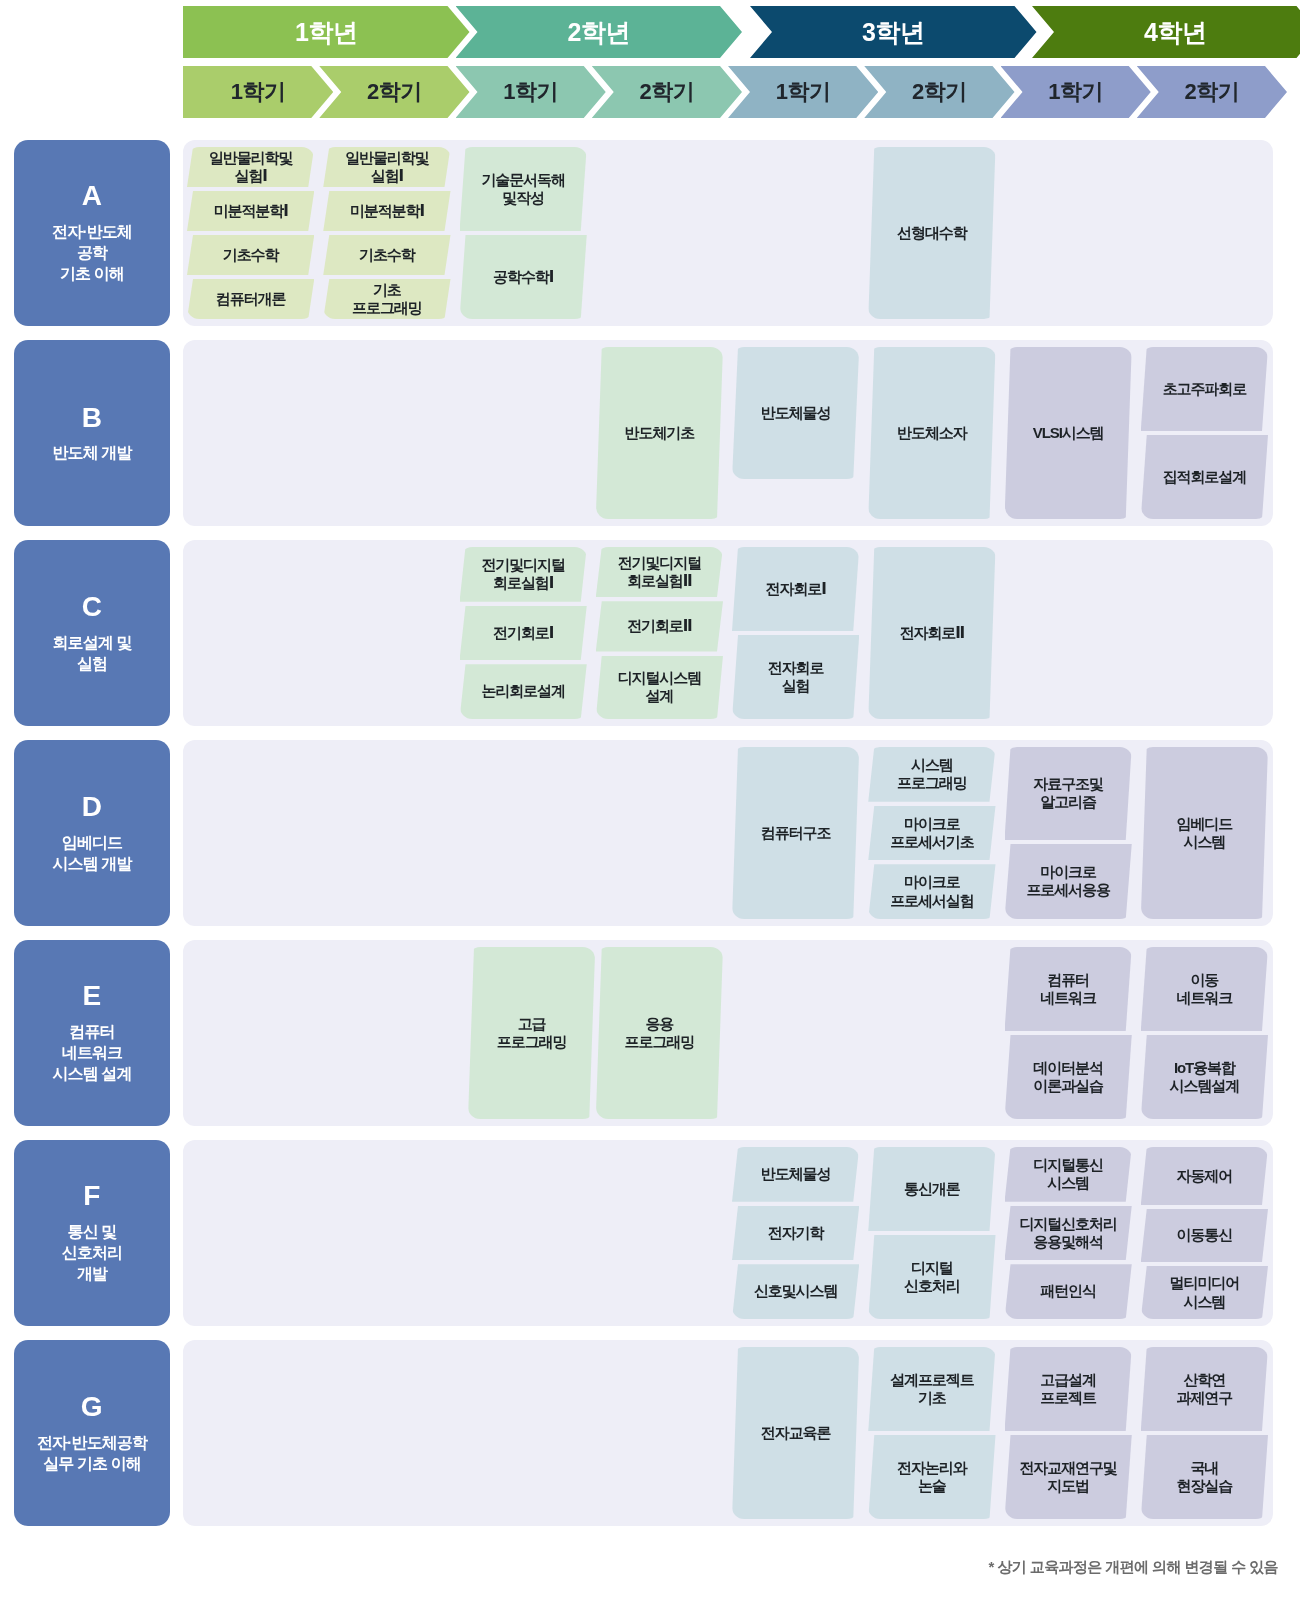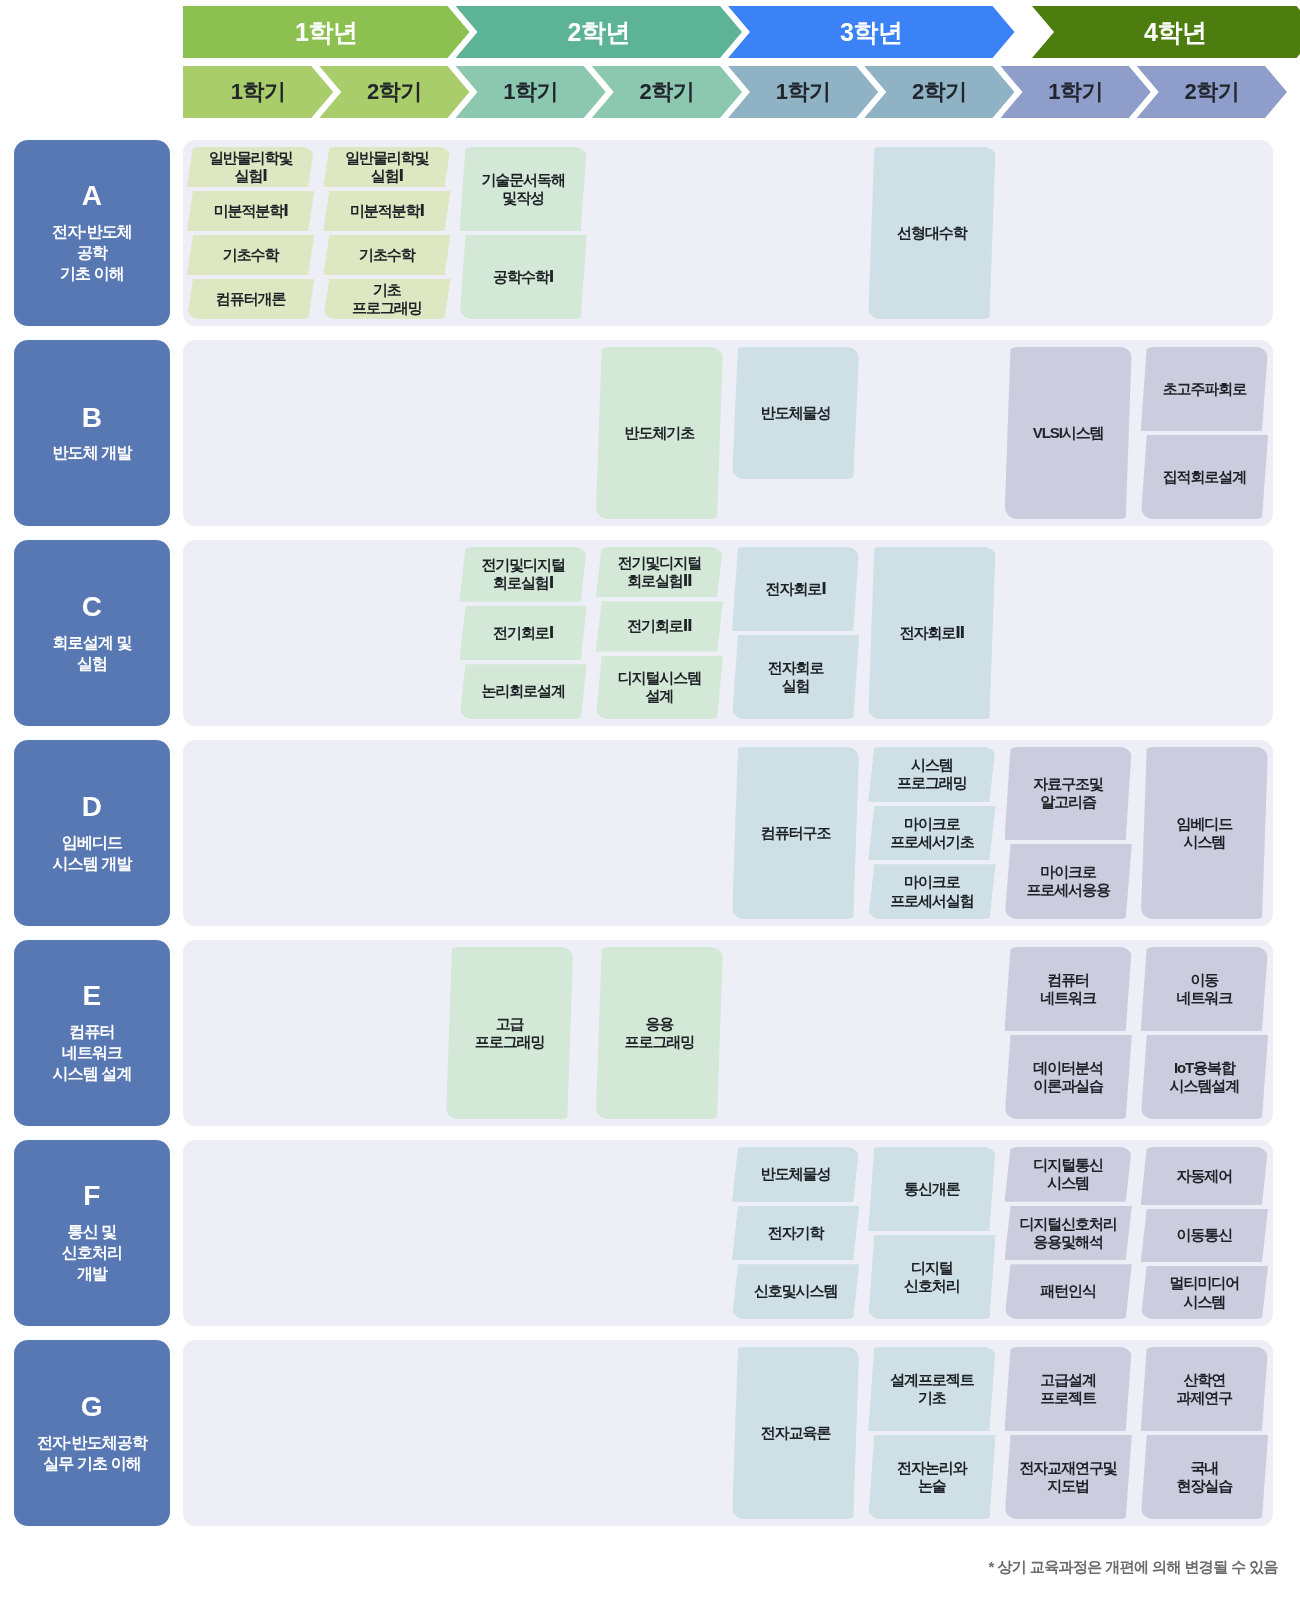--- a/index.html
+++ b/index.html
@@ -76,21 +76,21 @@
   }
 </style>
 </head>
 <body>
 
 <div id="root">
 
   <div class="hdr-year-row">
       <div class="chev first" style="left: 0px; width: 286.5px; background: rgb(140, 193, 82); z-index: 10;">1학년</div>
       <div class="chev" style="left: 272.5px; width: 286.5px; background: rgb(92, 179, 150); z-index: 9;">2학년</div>
-      <div class="chev" style="left: 545px; width: 286.5px; background: #3b82f6; z-index: 8;">3학년</div>
+      <div class="chev" style="left: 567px; width: 286.5px; background: #0c4a6e; z-index: 8;">3학년</div>
       <div class="chev" style="left: 849px; width: 286.5px; background: #4d7c0f; z-index: 7;">4학년</div>
     </div>
   <div class="hdr-sem-row">
       <div class="chev first" style="left: 0px; width: 150.25px; background: rgb(170, 205, 107); z-index: 20;">1학기</div>
       <div class="chev" style="left: 136.25px; width: 150.25px; background: rgb(170, 205, 107); z-index: 19;">2학기</div>
       <div class="chev" style="left: 272.5px; width: 150.25px; background: rgb(140, 199, 176); z-index: 18;">1학기</div>
       <div class="chev" style="left: 408.75px; width: 150.25px; background: rgb(140, 199, 176); z-index: 17;">2학기</div>
       <div class="chev" style="left: 545px; width: 150.25px; background: rgb(143, 179, 196); z-index: 16;">1학기</div>
       <div class="chev" style="left: 681.25px; width: 150.25px; background: rgb(143, 179, 196); z-index: 15;">2학기</div>
       <div class="chev" style="left: 817.5px; width: 150.25px; background: rgb(142, 157, 202); z-index: 14;">1학기</div>
@@ -130,20 +130,23 @@
           <div class="cat-letter">B</div>
           <div class="cat-name">반도체 개발</div>
         </div>
         <div class="track">
           <div class="cell" style="left: 412.75px; top: 7px; width: 127.25px; height: 172px;">
             <div class="course y2 rt lt rb lb" style="height: 172px;">반도체기초</div>
           </div>
           <div class="cell" style="left: 549px; top: 7px; width: 127.25px; height: 132px;">
             <div class="course y3 rt lt rb lb" style="height: 172px;">반도체물성</div>
           </div>
+          <div class="cell" style="left: 685.25px; top: 7px; width: 127.25px; height: 172px;">
+            <div class="course y3 rt lt rb lb" style="height: 172px;">반도체소자</div>
+          </div>
           <div class="cell" style="left: 821.5px; top: 7px; width: 127.25px; height: 172px;">
             <div class="course y4 rt lt rb lb" style="height: 172px;">VLSI시스템</div>
           </div>
           <div class="cell" style="left: 957.75px; top: 7px; width: 127.25px; height: 172px;">
             <div class="course y4 rt lt" style="height: 84px;">초고주파회로</div>
             <div class="course y4 rb lb" style="height: 84px;">집적회로설계</div>
           </div>
         </div>
       </div>
       <div class="row" style="top: 540px;">
@@ -193,21 +196,21 @@
             <div class="course y4 rt lt rb lb" style="height: 172px;">임베디드<br>시스템</div>
           </div>
         </div>
       </div>
       <div class="row" style="top: 940px;">
         <div class="cat-card">
           <div class="cat-letter">E</div>
           <div class="cat-name">컴퓨터<br>네트워크<br>시스템 설계</div>
         </div>
         <div class="track">
-          <div class="cell" style="left: 263px; top: 7px; width: 127.25px; height: 172px;">
+          <div class="cell" style="left: 285px; top: 7px; width: 127.25px; height: 172px;">
             <div class="course y2 rt lt rb lb" style="height: 172px;">고급<br>프로그래밍</div>
           </div>
           <div class="cell" style="left: 412.75px; top: 7px; width: 127.25px; height: 172px;">
             <div class="course y2 rt lt rb lb" style="height: 172px;">응용<br>프로그래밍</div>
           </div>
           <div class="cell" style="left: 821.5px; top: 7px; width: 127.25px; height: 172px;">
             <div class="course y4 rt lt" style="height: 84px;">컴퓨터<br>네트워크</div>
             <div class="course y4 rb lb" style="height: 84px;">데이터분석<br>이론과실습</div>
           </div>
           <div class="cell" style="left: 957.75px; top: 7px; width: 127.25px; height: 172px;">

